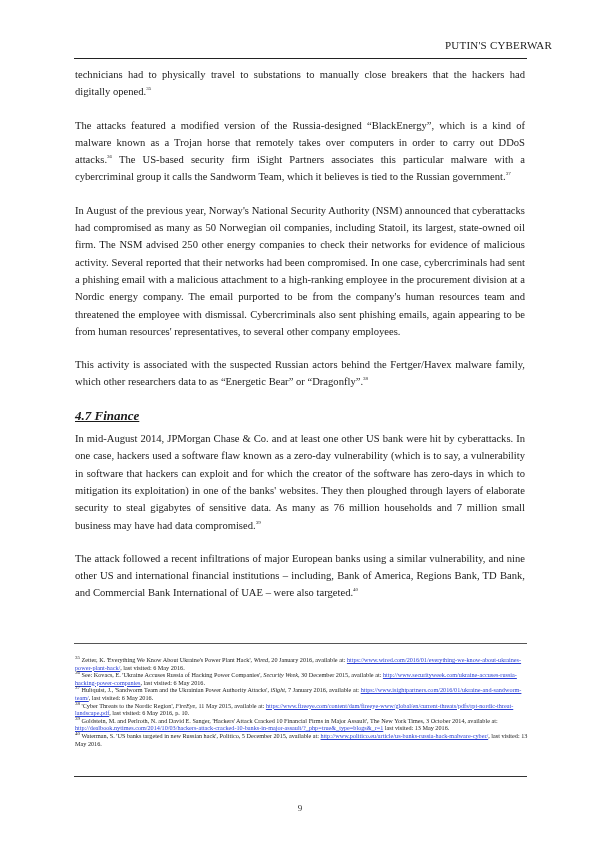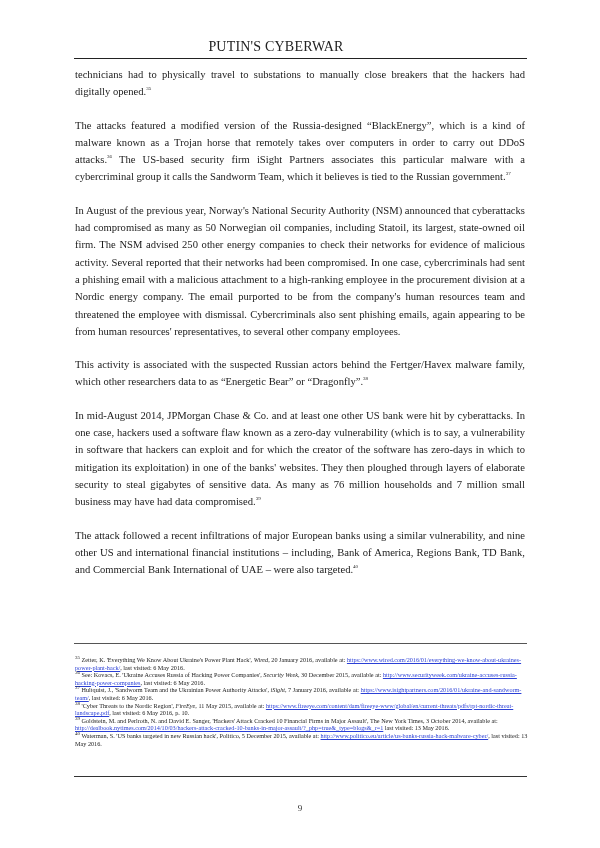--- a/index.html
+++ b/index.html
@@ -1,20 +1,20 @@
 <!DOCTYPE html>
 <html><head>
 <meta charset="utf-8">
 <style>
   html, body { margin: 0; padding: 0; background: #ffffff; }
   body { width: 600px; height: 848px; position: relative; overflow: hidden;
          font-family: "Liberation Serif", "DejaVu Serif", serif; color: #1a1a1a; }
   .page { position: absolute; left: 0; top: 0; width: 600px; height: 848px; }
-  .header-title { position: absolute; left: 0; width: 552px; top: 39px; text-align: center;
-                  font-size: 14px; letter-spacing: 0.2px; color: #222; }
+  .header-title { position: absolute; left: 0; width: 552px; top: 39px; text-align: right;
+                  font-size: 11px; letter-spacing: 0.2px; color: #222; }
   .header-rule { position: absolute; left: 74px; width: 453px; top: 58px; height: 0;
                  border-top: 1.6px solid #222; }
   .body { position: absolute; left: 75px; width: 450px; top: 66px; font-size: 10.6px; line-height: 17.3px; }
   .body p { margin: 0 0 16px 0; text-align: justify; }
   sup { font-size: 5px; line-height: 0; vertical-align: super; }
   .section-heading { font-weight: bold; font-style: italic; text-decoration: underline;
                      font-size: 13px; margin: 2px 0 6px 0; }
   .footnote-rule { position: absolute; left: 74px; width: 453px; top: 643px; height: 0;
                    border-top: 1px solid #555; }
   .footnotes { position: absolute; left: 75px; width: 455px; top: 656px; font-size: 6.2px; line-height: 7.6px; color: #222; }
@@ -33,20 +33,21 @@
 
   <div class="body">
     <p><span>technicians had to physically travel to substations to manually close breakers that the hackers had digitally opened.</span><sup>35</sup></p>
 
     <p><span>The attacks featured a modified version of the Russia-designed “BlackEnergy”, which is a kind of malware known as a Trojan horse that remotely takes over computers in order to carry out DDoS attacks.</span><sup>36</sup><span> The US-based security firm iSight Partners associates this particular malware with a cybercriminal group it calls the Sandworm Team, which it believes is tied to the Russian government.</span><sup>37</sup></p>
 
     <p><span>In August of the previous year, Norway's National Security Authority (NSM) announced that cyberattacks had compromised as many as 50 Norwegian oil companies, including Statoil, its largest, state-owned oil firm. The NSM advised 250 other energy companies to check their networks for evidence of malicious activity. Several reported that their networks had been compromised. In one case, cybercriminals had sent a phishing email with a malicious attachment to a high-ranking employee in the procurement division at a Nordic energy company. The email purported to be from the company's human resources team and threatened the employee with dismissal. Cybercriminals also sent phishing emails, again appearing to be from human resources' representatives, to several other company employees.</span></p>
 
     <p><span>This activity is associated with the suspected Russian actors behind the Fertger/Havex malware family, which other researchers data to as “Energetic Bear” or “Dragonfly”.</span><sup>38</sup></p>
 
+    <div class="section-heading">4.7 Finance</div>
 
     <p><span>In mid-August 2014, JPMorgan Chase &amp; Co. and at least one other US bank were hit by cyberattacks. In one case, hackers used a software flaw known as a zero-day vulnerability (which is to say, a vulnerability in software that hackers can exploit and for which the creator of the software has zero-days in which to mitigation its exploitation) in one of the banks' websites. They then ploughed through layers of elaborate security to steal gigabytes of sensitive data. As many as 76 million households and 7 million small business may have had data compromised.</span><sup>39</sup></p>
 
     <p><span>The attack followed a recent infiltrations of major European banks using a similar vulnerability, and nine other US and international financial institutions – including, Bank of America, Regions Bank, TD Bank, and Commercial Bank International of UAE – were also targeted.</span><sup>40</sup></p>
   </div>
 
   <div class="footnote-rule"></div>
 
   <div class="footnotes">
     <p class="footnote"><sup>35</sup> <span>Zetter, K. 'Everything We Know About Ukraine's Power Plant Hack', </span><i>Wired</i><span>, 20 January 2016, available at: </span><a>https://www.wired.com/2016/01/everything-we-know-about-ukraines-power-plant-hack/</a><span>, last visited: 6 May 2016.</span></p>

